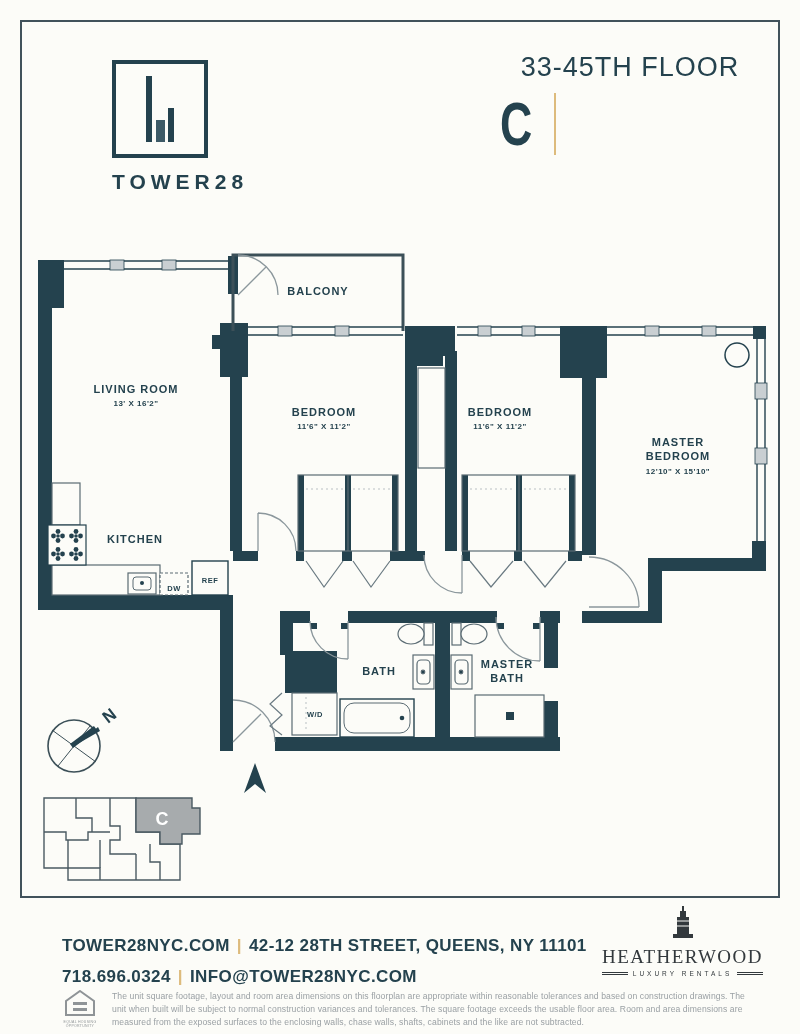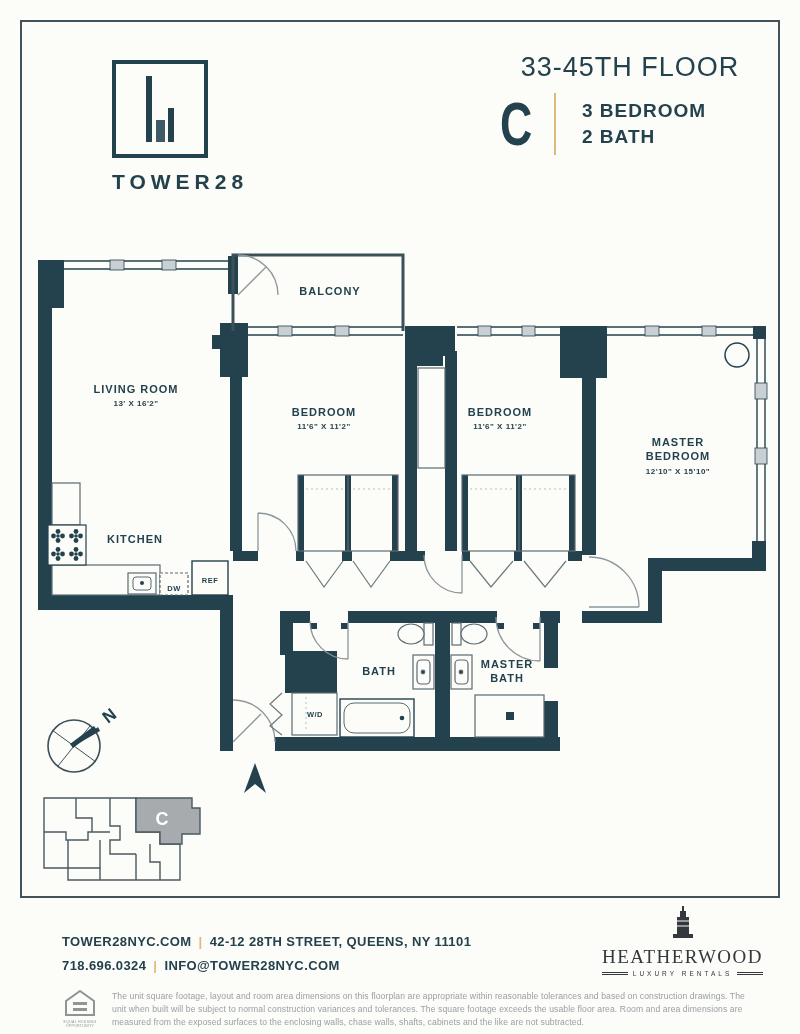--- a/index.html
+++ b/index.html
@@ -23,21 +23,21 @@
   .room-label{position:absolute;transform:translate(-50%,-50%);text-align:center;color:#24424e;}
   .rname{font-size:11px;font-weight:bold;letter-spacing:1px;line-height:1.3;}
   .rdims{font-size:8px;font-weight:bold;letter-spacing:.5px;margin-top:3px;}
   .fix-label{position:absolute;transform:translate(-50%,-50%);font-size:7.5px;font-weight:bold;letter-spacing:.5px;color:#24424e;}
 
   
   .compass{position:absolute;left:40px;top:706px;}
   .keyplan{position:absolute;left:40px;top:792px;}
 
   
-  .footer-contact{position:absolute;left:62px;top:930px;font-size:13px;font-weight:bold;color:#24424e;letter-spacing:.4px;line-height:1.85;}
+  .footer-contact{position:absolute;left:62px;top:930px;font-size:17px;font-weight:bold;color:#24424e;letter-spacing:.4px;line-height:1.85;}
   .gold-pipe{color:#ddbb7c;font-weight:bold;padding:0 7px;}
   .brand{position:absolute;left:600px;top:906px;width:165px;text-align:center;color:#3a4146;}
   .brand-name{font-family:"Liberation Serif",serif;font-size:19px;letter-spacing:1.5px;margin-top:2px;color:#33393d;}
   .brand-tag{font-size:6.5px;letter-spacing:3px;color:#33393d;display:flex;align-items:center;justify-content:center;gap:5px;margin-top:2px;}
   .brand-tag:before,.brand-tag:after{content:"";display:block;width:26px;border-top:1px solid #33393d;border-bottom:1px solid #33393d;height:1px;}
   .disclaimer-row{position:absolute;left:62px;top:990px;width:690px;display:flex;gap:14px;}
   .eh-box{width:36px;flex:0 0 36px;text-align:center;}
   .eh-caption{font-size:3.5px;color:#8f9497;letter-spacing:.3px;}
   .disclaimer{font-size:8.6px;color:#9aa0a4;line-height:1.5;letter-spacing:.1px;}
 </style>
@@ -55,24 +55,20 @@
       <rect x="56" y="48" width="6" height="34" fill="#24424e"></rect>
     </svg>
     <div class="logo-text">TOWER28</div>
   </div>
 
   <div class="unit-info">
     <div class="floor-title">33-45TH FLOOR</div>
     <div class="unit-row">
       <div class="unit-letter">C</div>
       <div class="gold-bar"></div>
-      <div class="bed-bath">
-        <div>3 BEDROOM</div>
-        <div>2 BATH</div>
-      </div>
     </div>
   </div>
 
   <div class="plan-wrap">
     <svg width="740" height="560" viewBox="0 0 740 560">
       <g fill="#24424e">
 
         <rect x="8" y="17" width="26" height="48"></rect>
         <rect x="8" y="17" width="14" height="350"></rect>
         <rect x="8" y="352" width="195" height="15"></rect>
@@ -269,21 +265,21 @@
       </g>
       <g>
         <rect x="262" y="450" width="45" height="42" fill="#fcfcf8" stroke="#5a6b73" stroke-width="1.2"></rect>
         <path d="M 252 450 L 240 461 L 252 472 L 240 483 L 252 492" fill="none" stroke="#6a7a82" stroke-width="1.2"></path>
         <path d="M 276 454 V 488" stroke="#b9c0c3" stroke-width="1" stroke-dasharray="2,3"></path>
       </g>
 
       <polygon points="225,520 214,550 225,541 236,550" fill="#24424e"></polygon>
     </svg>
 
-    <div class="room-label" style="left:300px;top:48px;">
+    <div class="room-label" style="left:288px;top:48px;">
       <div class="rname">BALCONY</div>
     </div>
     <div class="room-label" style="left:106px;top:152px;">
       <div class="rname">LIVING ROOM</div>
       <div class="rdims">13' X 16'2"</div>
     </div>
     <div class="room-label" style="left:105px;top:296px;">
       <div class="rname">KITCHEN</div>
     </div>
     <div class="room-label" style="left:294px;top:175px;">

